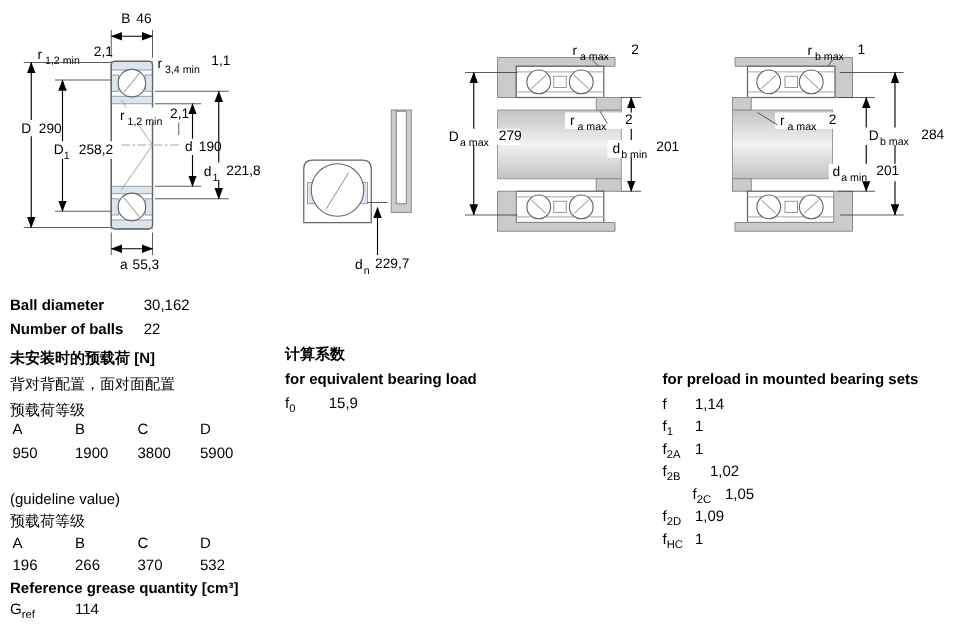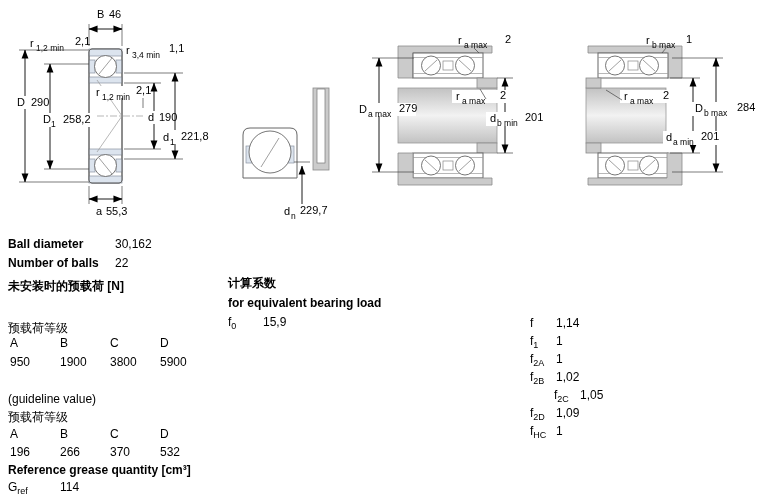--- a/index.html
+++ b/index.html
@@ -238,20 +238,21 @@
 <div class="abs" style="left:8px;top:237px">
   <span class="b">Ball diameter</span>
   <span class="abs" style="left:107px;top:0">30,162</span>
 </div>
 <div class="abs" style="left:8px;top:256px">
   <span class="b">Number of balls</span>
   <span class="abs" style="left:107px;top:0">22</span>
 </div>
 
 <div class="abs b" style="left:8px;top:278px">未安装时的预载荷 [N]</div>
+<div class="abs" style="left:8px;top:299px">背对背配置，面对面配置</div>
 <div class="abs" style="left:8px;top:320px">预载荷等级</div>
 <div class="abs" style="left:10px;top:336px">
   <span class="abs" style="left:0;top:0">A</span>
   <span class="abs" style="left:50px;top:0">B</span>
   <span class="abs" style="left:100px;top:0">C</span>
   <span class="abs" style="left:150px;top:0">D</span>
 </div>
 <div class="abs" style="left:10px;top:355px">
   <span class="abs" style="left:0;top:0">950</span>
   <span class="abs" style="left:50px;top:0">1900</span>
@@ -282,36 +283,37 @@
 
 
 <div class="abs b" style="left:228px;top:275px">计算系数</div>
 <div class="abs b" style="left:228px;top:296px">for equivalent bearing load</div>
 <div class="abs" style="left:228px;top:315px" actable="false">
   <span><span>f</span><sub>0</sub></span>
   <span class="abs" style="left:35px;top:0">15,9</span>
 </div>
 
 
+<div class="abs b" style="left:530px;top:296px">for preload in mounted bearing sets</div>
 
 <div class="abs" style="left:530px;top:316px">
   <span><span>f</span><sub></sub></span>
   <span class="abs" style="left:26px;top:0">1,14</span>
 </div>
 <div class="abs" style="left:530px;top:334px">
   <span><span>f</span><sub>1</sub></span>
   <span class="abs" style="left:26px;top:0">1</span>
 </div>
 <div class="abs" style="left:530px;top:352px">
   <span><span>f</span><sub>2A</sub></span>
   <span class="abs" style="left:26px;top:0">1</span>
 </div>
 <div class="abs" style="left:530px;top:370px">
   <span><span>f</span><sub>2B</sub></span>
-  <span class="abs" style="left:26px;top:0">1,02</span>
+  <span class="abs" style="left:38px;top:0">1,02</span>
 </div>
 <div class="abs" style="left:554px;top:388px">
   <span><span>f</span><sub>2C</sub></span>
   <span class="abs" style="left:26px;top:0">1,05</span>
 </div>
 <div class="abs" style="left:530px;top:406px">
   <span><span>f</span><sub>2D</sub></span>
   <span class="abs" style="left:26px;top:0">1,09</span>
 </div>
 <div class="abs" style="left:530px;top:424px">

